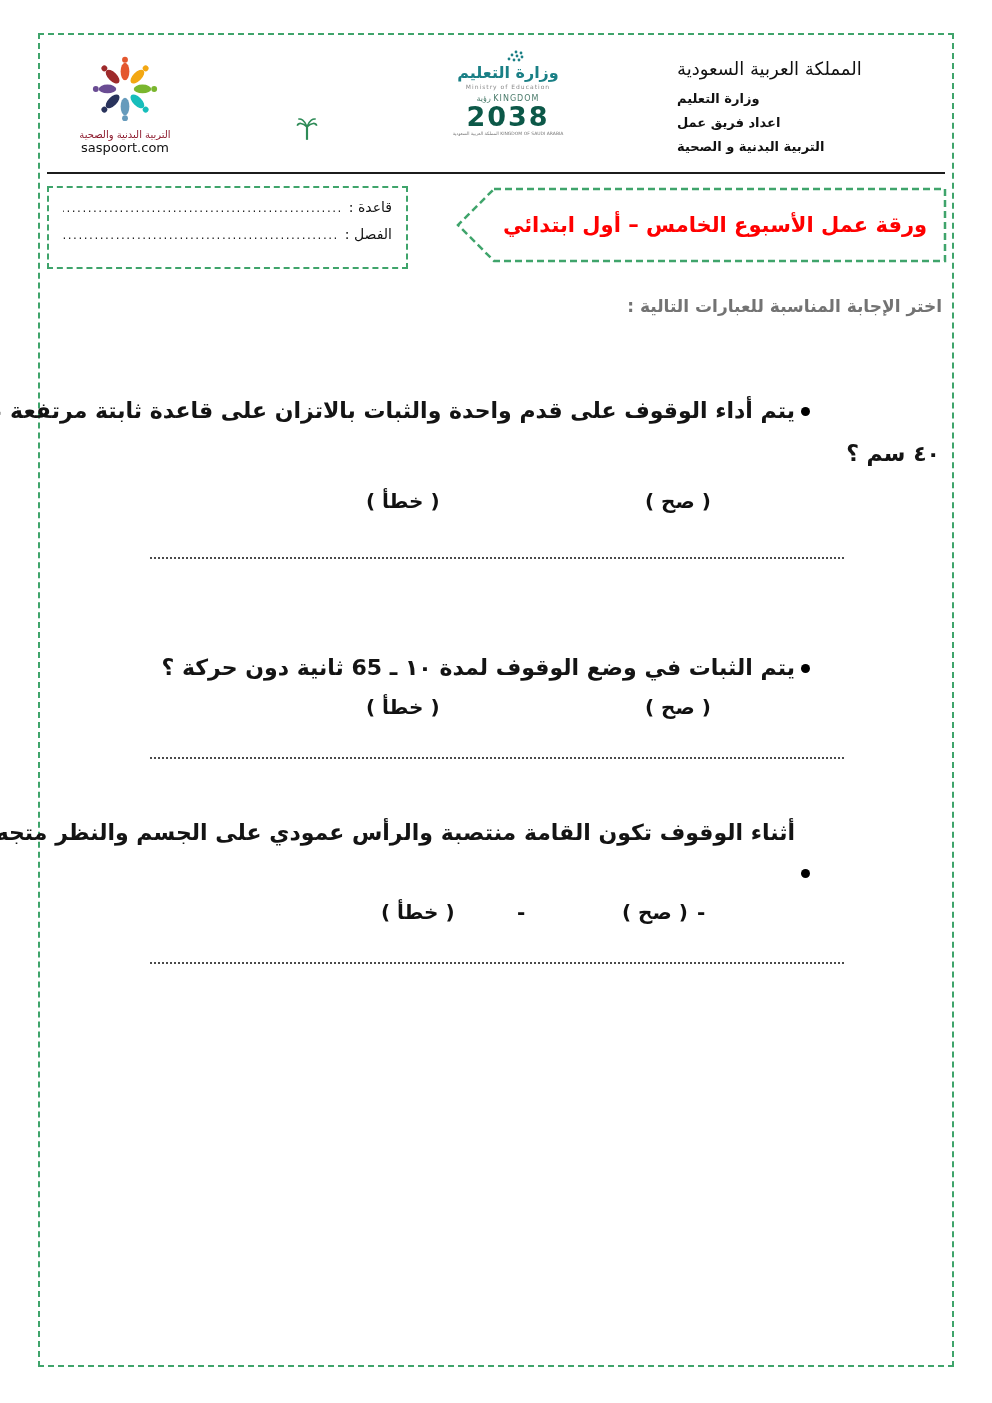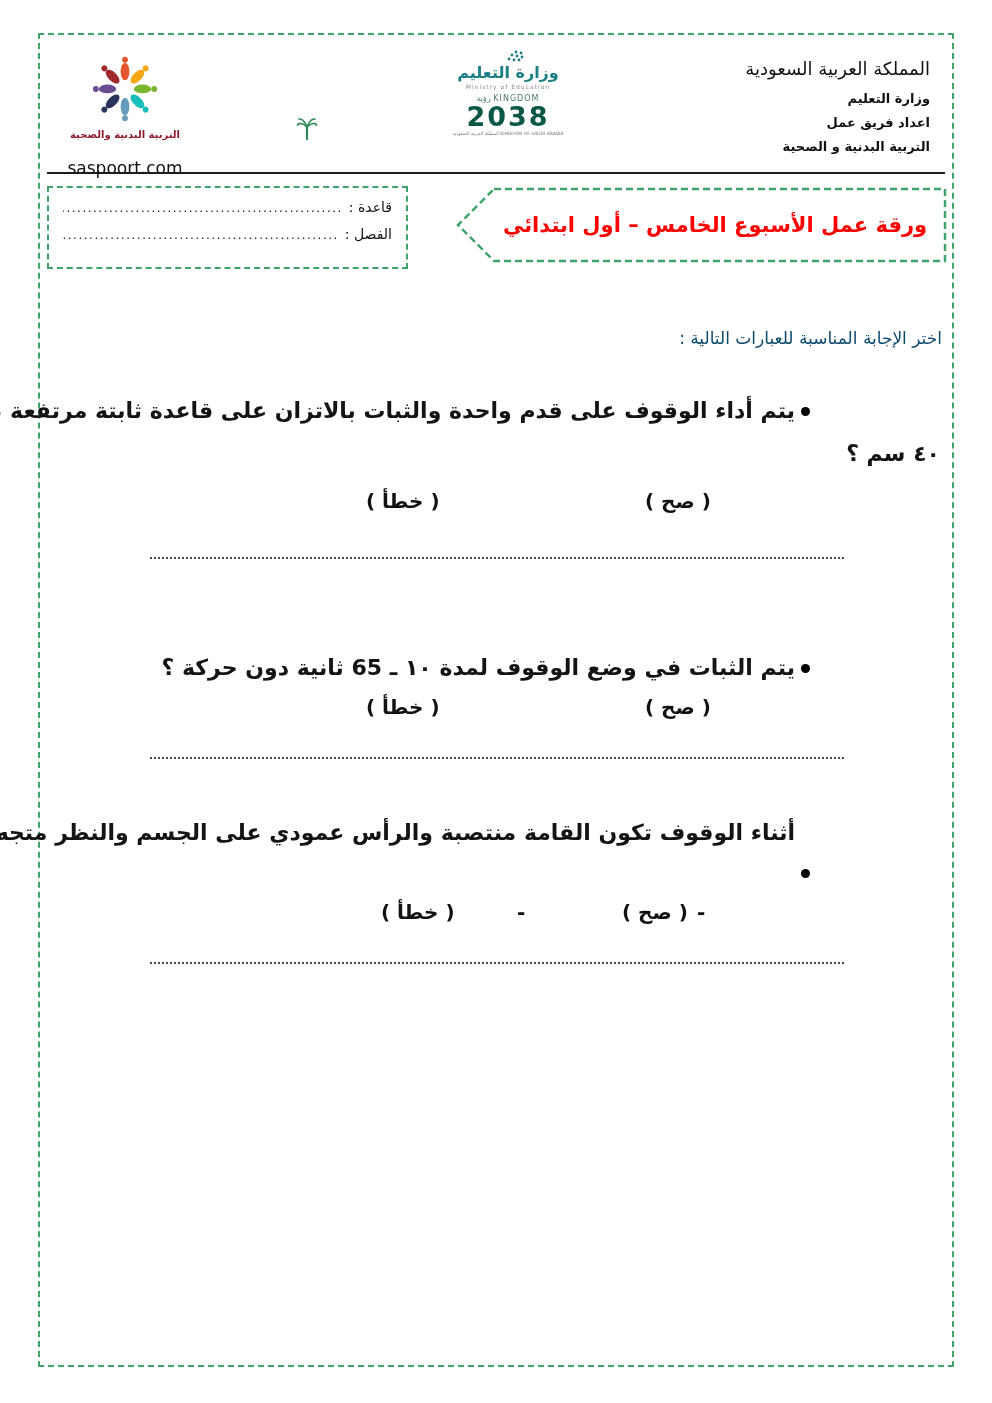--- a/index.html
+++ b/index.html
@@ -8,53 +8,53 @@
     --moe-teal:#1a7f85;
     --vision-dark:#0c5848;
     --sas-maroon:#8e1b2e;
   }
   *{margin:0;padding:0;box-sizing:border-box;}
   body{background:#ffffff;font-family:"DejaVu Sans",sans-serif;}
   .page{position:relative;width:992px;height:1403px;margin:0 auto;background:#fff;overflow:hidden;}
   .outer-border{position:absolute;top:33px;left:38px;right:38px;bottom:36px;border:2px dashed var(--border-green);}
 
   
-  .hdr-right{position:absolute;top:58px;right:62px;width:265px;text-align:right;direction:rtl;color:#111;}
+  .hdr-right{position:absolute;top:58px;right:50px;width:265px;text-align:left;direction:rtl;color:#111;}
   .hdr-country{font-size:18px;margin-bottom:12px;}
   .hdr-line{font-size:13px;font-weight:bold;margin-bottom:9px;}
 
   .moe{position:absolute;top:50px;left:440px;width:136px;text-align:center;}
   .moe-dots{display:block;margin:0 auto 2px;}
   .moe-name{color:var(--moe-teal);font-weight:bold;font-size:16px;direction:rtl;line-height:1.1;}
   .moe-sub{font-size:6px;color:#8a8a8a;letter-spacing:1px;margin-top:1px;}
 
   .vision{position:absolute;top:94px;left:446px;width:124px;text-align:center;}
   .vision-top{font-size:8px;color:#4c7c6c;letter-spacing:1px;}
   .vision-year{font-size:27px;font-weight:bold;color:var(--vision-dark);line-height:1;letter-spacing:2px;}
   .vision-bottom{font-size:4.5px;color:#777;margin-top:1px;}
 
   .sas{position:absolute;top:52px;left:60px;width:130px;text-align:center;}
-  .sas-label{color:var(--sas-maroon);font-weight:bold;font-size:10px;direction:rtl;margin-top:1px;}
-  .sas-site{font-size:17px;color:#111;margin-top:18px;}
+  .sas-label{color:var(--sas-maroon);font-weight:normal;font-size:10px;direction:rtl;margin-top:1px;}
+  .sas-site{font-size:13px;color:#111;margin-top:0;}
   .palm{position:absolute;top:116px;left:296px;}
 
   .hdr-rule{position:absolute;top:172px;left:47px;width:898px;border-top:2px solid #1c1c1c;}
 
   
   .info-box{position:absolute;top:186px;left:47px;width:361px;height:83px;border:2px dashed var(--border-green);padding:11px 14px 0;direction:rtl;}
   .info-row{display:flex;align-items:baseline;gap:6px;font-size:14px;margin-bottom:11px;color:#111;}
   .info-label{white-space:nowrap;}
   .info-dots{flex:1;overflow:hidden;white-space:nowrap;font-size:12px;letter-spacing:1.5px;color:#222;}
 
   .banner{position:absolute;top:186px;left:452px;width:496px;height:78px;}
   .banner svg{position:absolute;inset:0;}
   .ribbon-path{fill:#ffffff;stroke:var(--border-green);stroke-width:2.5;stroke-dasharray:7 4;}
   .banner-text{position:absolute;inset:0;display:flex;align-items:center;justify-content:center;padding-left:30px;color:var(--title-red);font-weight:bold;font-size:21px;direction:rtl;}
 
-  .instruction{position:absolute;top:296px;right:50px;font-size:17px;font-weight:normal;direction:rtl;color:#0c4a6e;margin-top:32px;}
+  .instruction{position:absolute;top:296px;right:50px;font-size:17px;font-weight:bold;direction:rtl;color:#737373;}
 
   
   .bullet{position:absolute;width:9px;height:9px;border-radius:50%;background:#000;}
   .q-line{position:absolute;direction:rtl;white-space:nowrap;font-size:22px;font-weight:600;color:#141414;}
   .ans{position:absolute;direction:rtl;white-space:nowrap;font-size:20px;font-weight:bold;color:#111;}
   .sep{position:absolute;left:150px;width:694px;border-top:2px dotted #4a4a4a;}
 
   #bullet-1{left:801px;top:407px;} 
   #q1-line1{right:197px;top:398px;}
   #q1-line2{right:52px;top:441px;text-align:right;}

